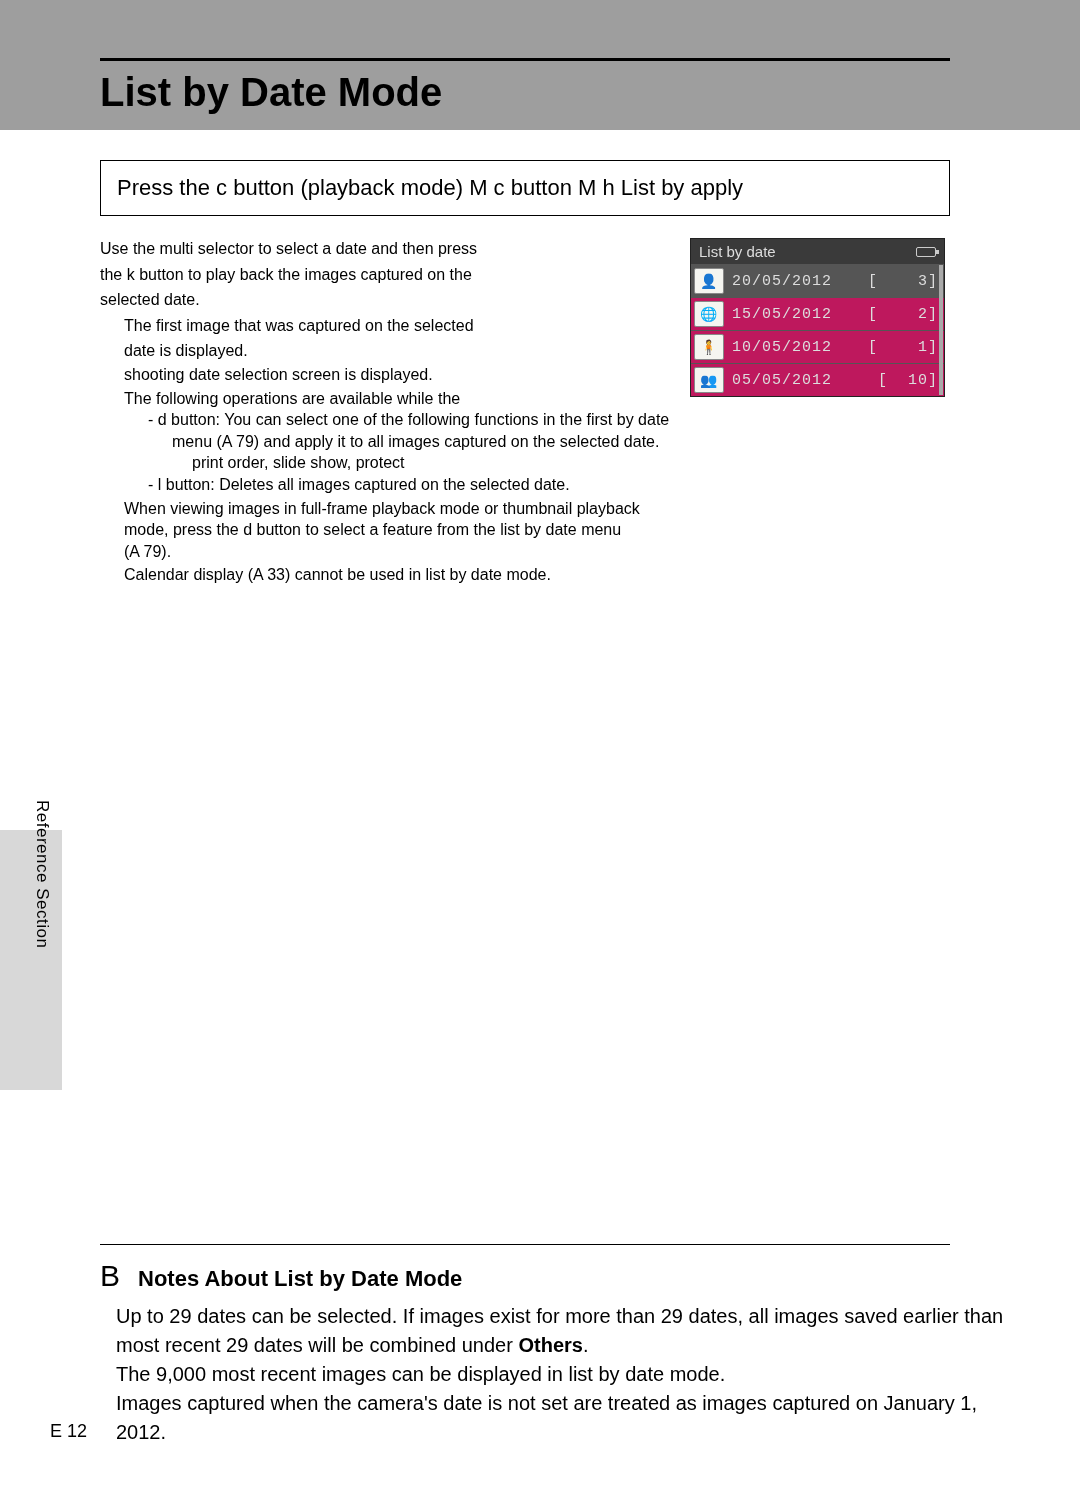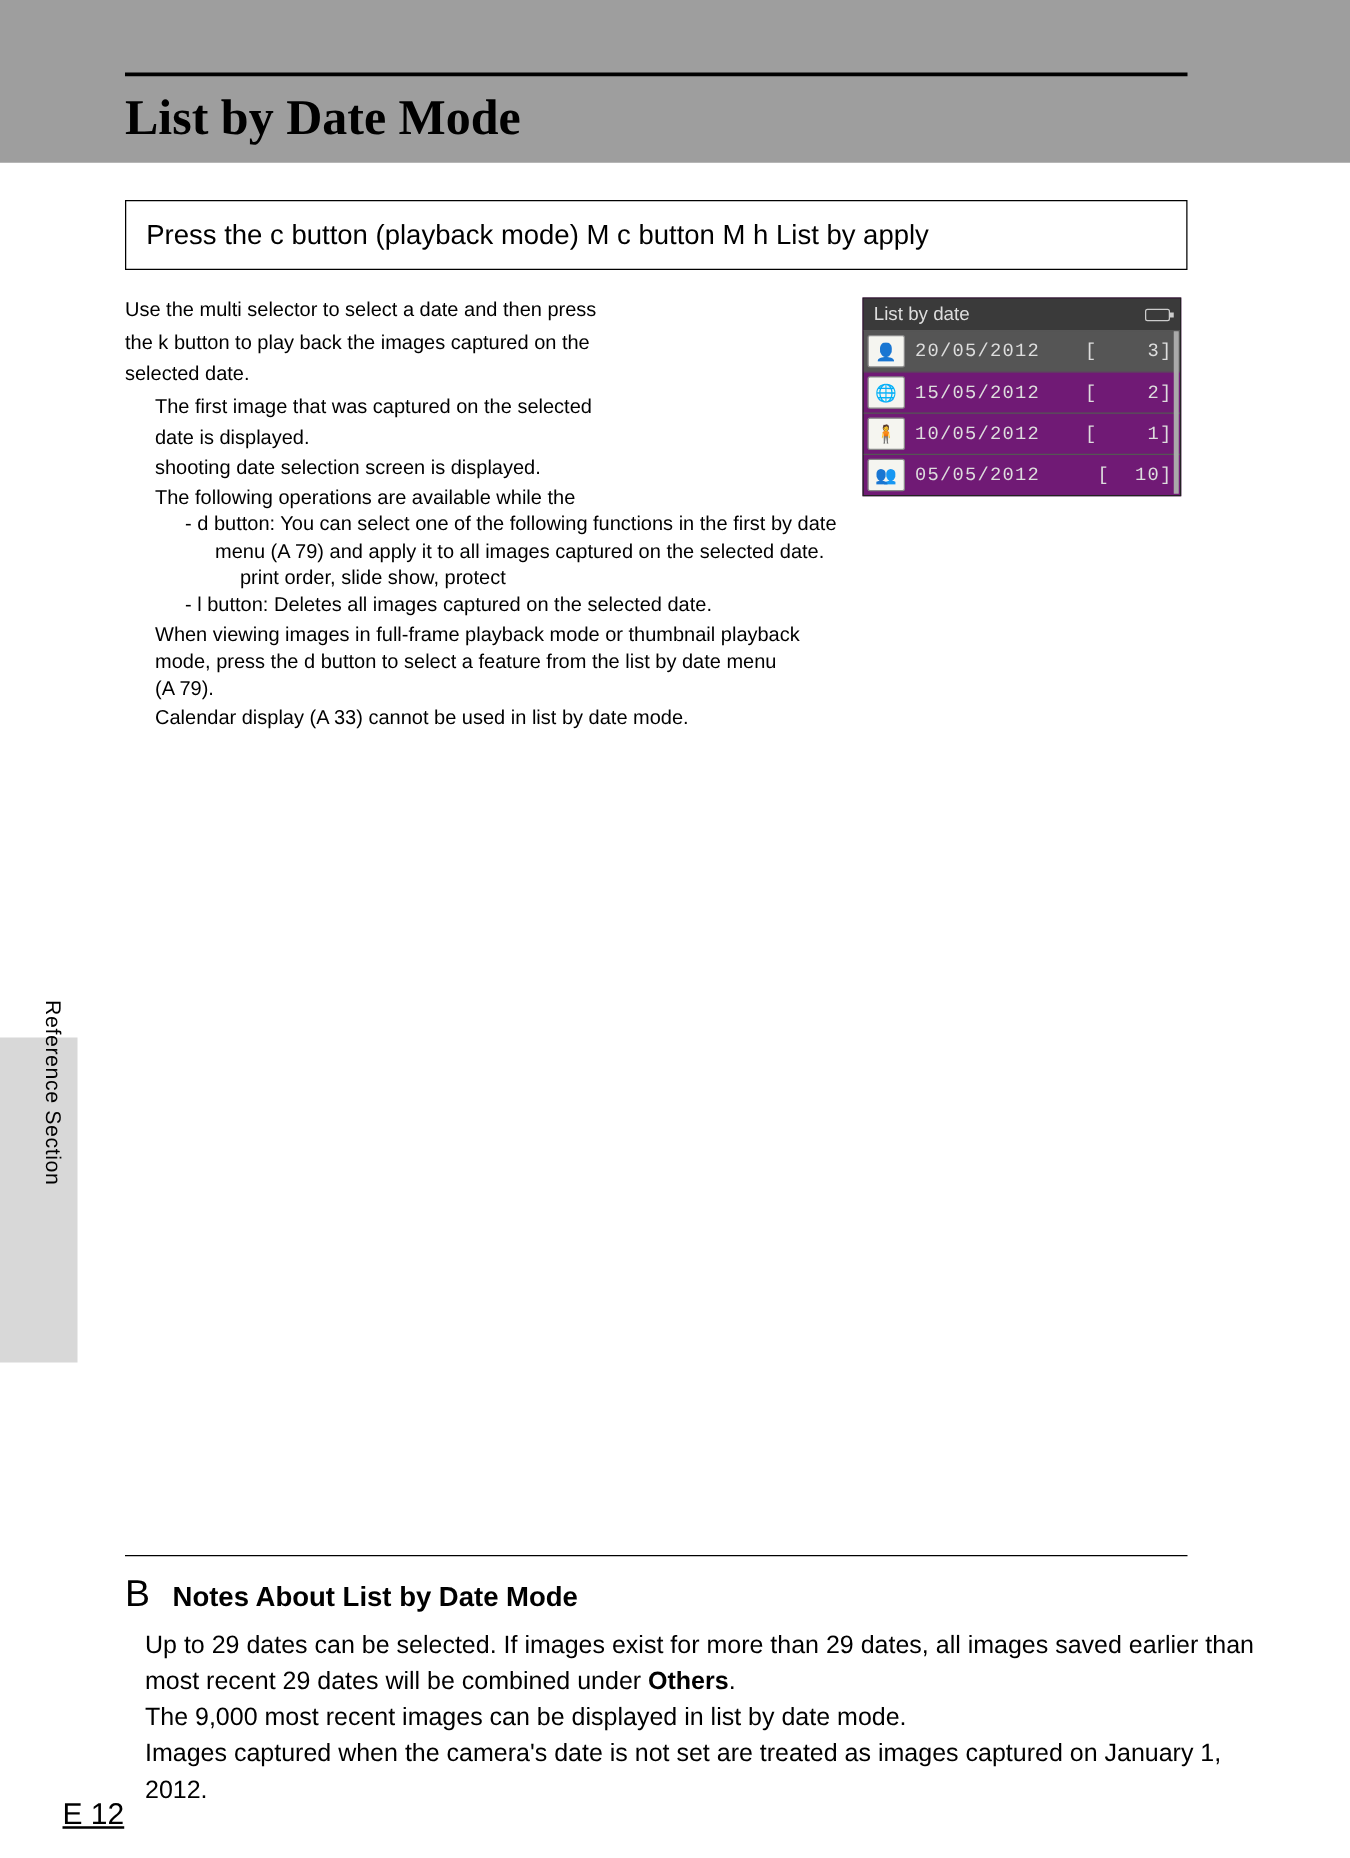--- a/index.html
+++ b/index.html
@@ -8,21 +8,20 @@
     background: #fff;
     width: 1080px;
     height: 1486px;
     position: relative;
     color: #000;
   }
   .top-gray {
     background: #9e9e9e;
     height: 130px;
     position: relative;
-    font-family: Liberation Serif, serif;
   }
   .top-gray::before {
     content: "";
     position: absolute;
     top: 58px;
     left: 100px;
     right: 130px;
     height: 3px;
     background: #000;
   }
@@ -55,21 +54,21 @@
     position: absolute;
     top: 238px;
     left: 100px;
     right: 60px;
   }
   .lcd {
     position: absolute;
     top: 0;
     right: 75px;
     width: 255px;
-    background: #701a75;
+    background: #be185d;
     border: 1px solid #222;
     font-size: 15px;
     color: #ddd;
   }
   .lcd-header {
     display: flex;
     justify-content: space-between;
     align-items: center;
     padding: 4px 8px;
     background: #3a3a3a;
@@ -180,24 +179,23 @@
   }
   .note-line {
     font-size: 20px;
     line-height: 1.35;
     margin-bottom: 2px;
     margin-left: 16px;
   }
 
   .page-num {
     position: absolute;
-    bottom: 20px;
+    bottom: 44px;
     left: 50px;
-    font-size: 24px;
-    text-decoration: underline;
+    font-size: 18px;
   }
 </style>
 </head>
 <body>
 
 <div class="top-gray">
   <div class="title-bar"></div>
   <div class="title-text">List by Date Mode</div>
 </div>
 

